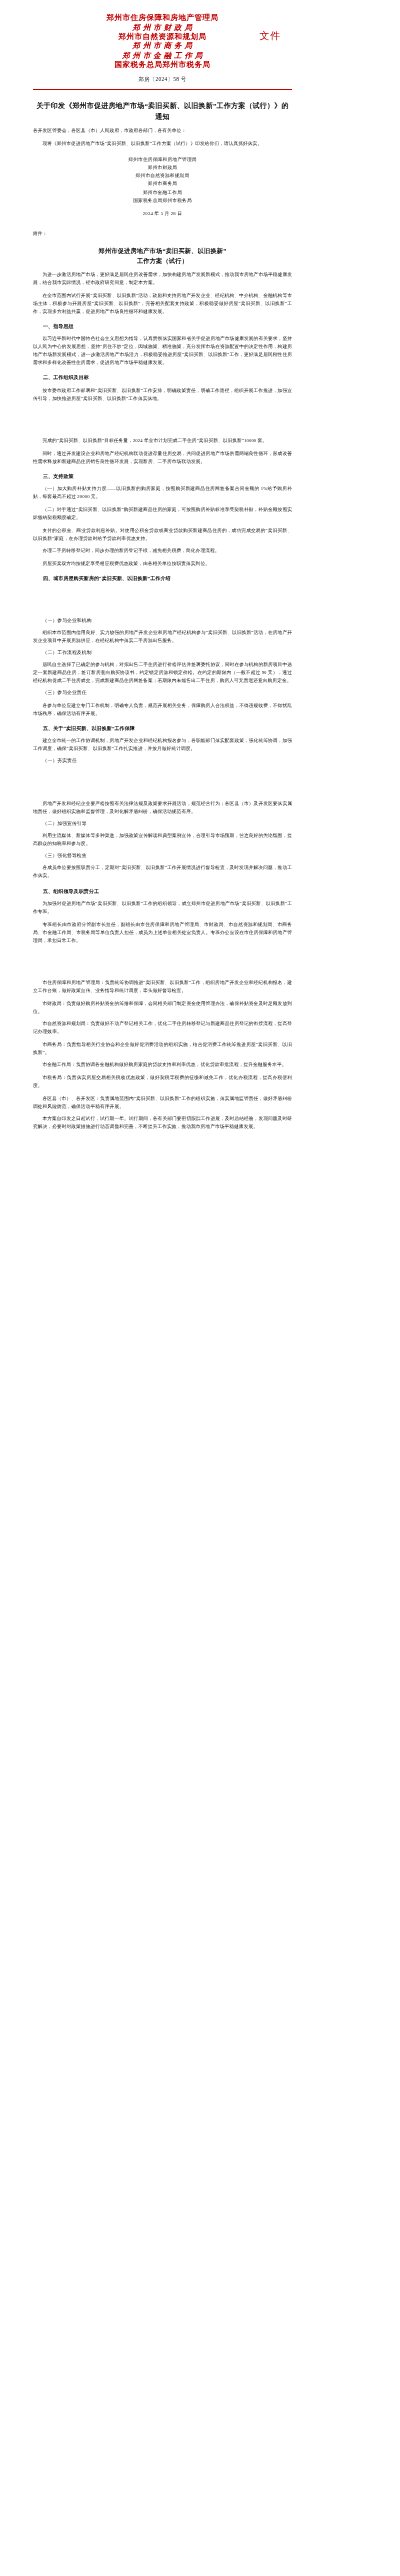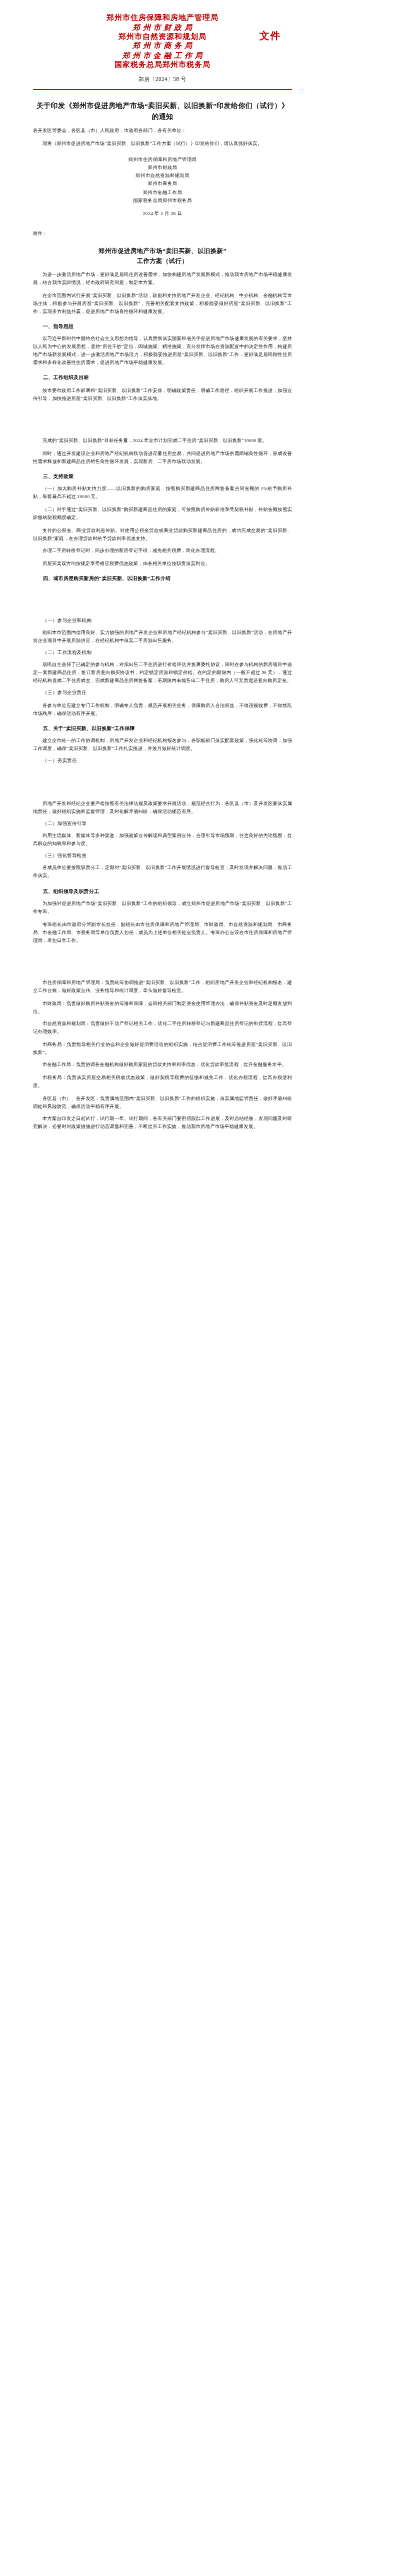--- a/index.html
+++ b/index.html
@@ -38,21 +38,21 @@
   }
   .issuer-line.spread {
     letter-spacing: 0.5px;
     font-style: italic;
   }
   .doc-word {
     position: absolute;
     right: 44px;
     top: 30px;
     color: #c00000;
-    font-weight: bold;
+    font-weight: normal;
     font-size: 9.8px;
     letter-spacing: 1px;
   }
   .doc-number {
     margin-top: 7.2px;
     text-align: center;
     font-size: 5.4px;
     color: #111;
     letter-spacing: 0.3px;
   }
@@ -147,21 +147,21 @@
       <div class="issuer-line spread">郑 州 市 金 融 工 作 局</div>
       <div class="issuer-line">国家税务总局郑州市税务局</div>
     </div>
     <div class="doc-word">文件</div>
     <div class="doc-number">郑房〔2024〕58 号</div>
   </div>
   <div class="red-rule"></div>
 
   <div class="content">
 
-    <div class="main-title">关于印发《郑州市促进房地产市场“卖旧买新、以旧换新”印发给你们（试行）》的通知</div>
+    <div class="main-title">关于印发《郑州市促进房地产市场“卖旧买新、以旧换新”工作方案（试行）》的通知</div>
 
     <p class="body noind">各开发区管委会，各区县（市）人民政府，市政府各部门，各有关单位：</p>
     <p class="body">现将《郑州市促进房地产市场“卖旧买新、以旧换新”工作方案（试行）》印发给你们，请认真抓好落实。</p>
 
     <div class="sign-block">
       <div class="sign-right">郑州市住房保障和房地产管理局</div>
       <div class="sign-right">郑州市财政局</div>
       <div class="sign-right">郑州市自然资源和规划局</div>
       <div class="sign-right">郑州市商务局</div>
       <div class="sign-right">郑州市金融工作局</div>

